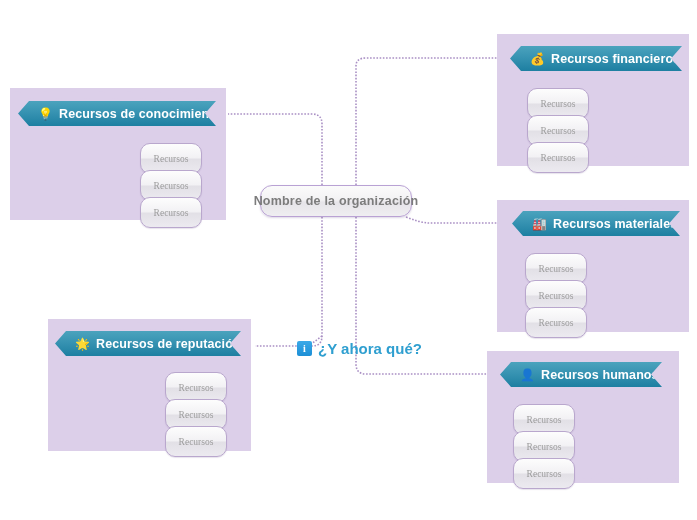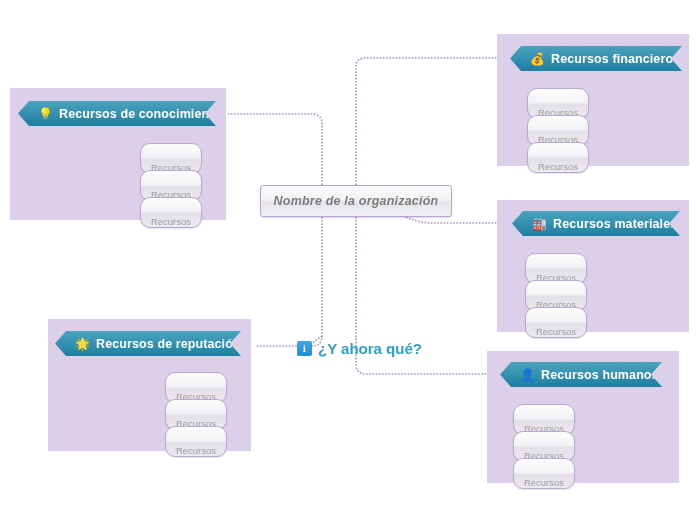--- a/index.html
+++ b/index.html
@@ -45,36 +45,36 @@
 
   
   .pill{
     position:absolute;z-index:4;
     height:31px;width:62px;
     border:1px solid #b9a7cd;
     border-radius:10px;
     background:linear-gradient(to bottom,#fdfdfd 0%,#f2f1f4 48%,#e2e0e6 52%,#eceaf0 100%);
     color:#9c9c9c;
     font-size:9.5px;
-    display:flex;align-items:flex-end;justify-content:center;
+    display:flex;align-items:center;justify-content:center;
     box-sizing:border-box;
     box-shadow:0 1px 1px rgba(120,100,150,.18);
+    font-family:Liberation Serif, serif;
   }
 
   
   #center-node{
     position:absolute;z-index:5;
-    left:260px;top:185px;width:192px;height:32px;
+    left:260px;top:185px;width:152px;height:32px;
     border:1px solid #b9a2d4;
-    border-radius:3px;
+    border-radius:12px;
     background:linear-gradient(to bottom,#fbfbfb 0%,#f3f2f4 46%,#e6e4e9 54%,#efeef1 100%);
     display:flex;align-items:center;justify-content:center;
     box-sizing:border-box;
     box-shadow:0 1px 2px rgba(120,100,150,.25);
-    font-style:italic;
   }
   #center-node .ctext{
     font-size:12.5px;font-weight:bold;color:#7c7c7c;
     letter-spacing:.2px;white-space:nowrap;
   }
 
   
   #info-node{
     position:absolute;z-index:5;left:297px;top:340px;
     display:flex;align-items:center;

